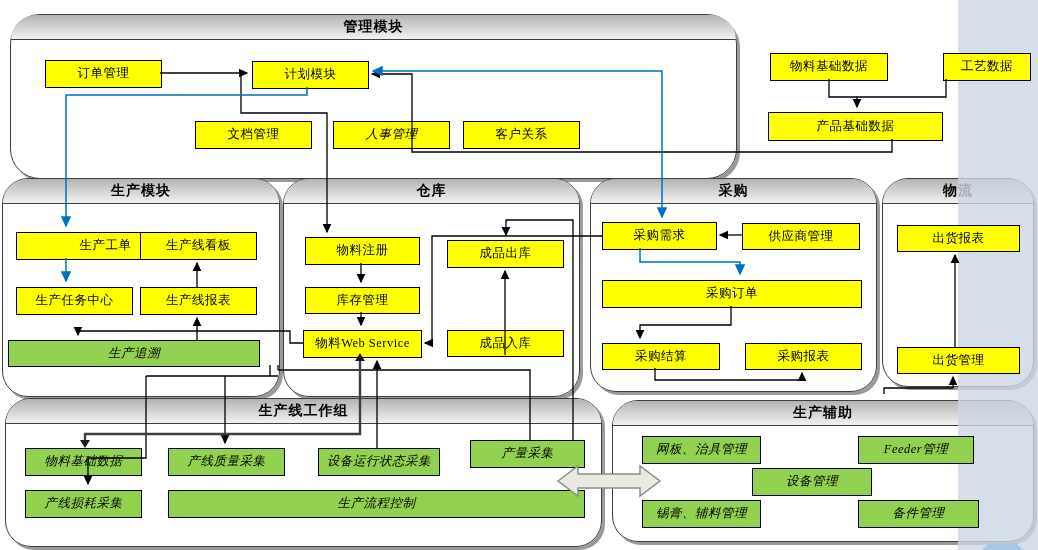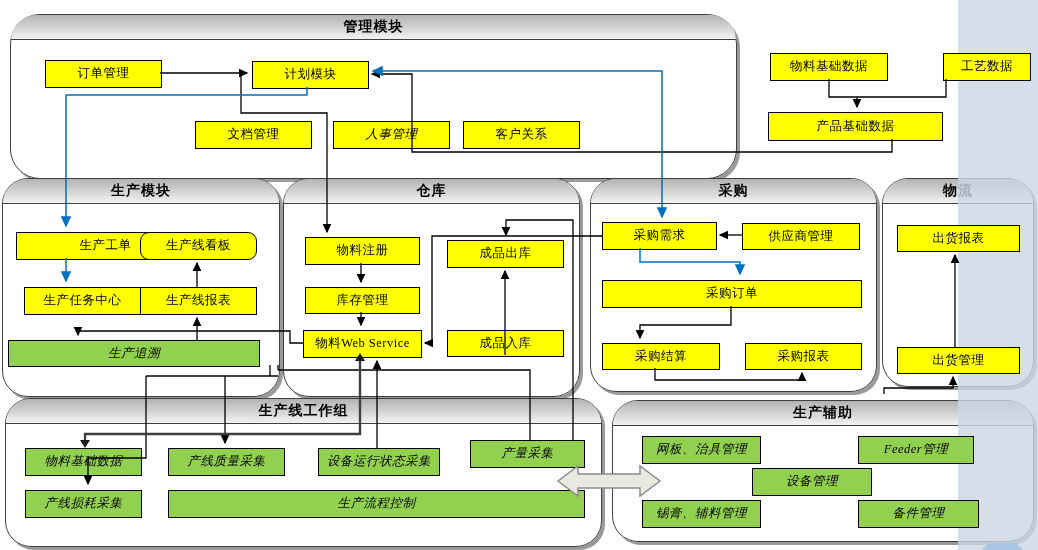--- a/index.html
+++ b/index.html
@@ -54,22 +54,22 @@
   <div class="node yellow" style="left:252px;top:61px;width:115px;height:26px;">计划模块</div>
   <div class="node yellow" style="left:195px;top:121px;width:115px;height:26px;">文档管理</div>
   <div class="node yellow" style="left:333px;top:121px;width:115px;height:26px;font-style:italic;">人事管理</div>
   <div class="node yellow" style="left:463px;top:121px;width:115px;height:26px;">客户关系</div>
 
   <div class="node yellow" style="left:770px;top:53px;width:116px;height:26px;">物料基础数据</div>
   <div class="node yellow" style="left:903px;top:53px;width:86px;height:26px;margin-left:40px;">工艺数据</div>
   <div class="node yellow" style="left:768px;top:112px;width:173px;height:27px;">产品基础数据</div>
 
   <div class="node yellow" style="left:16px;top:232px;width:115px;height:26px;padding-left:31px;">生产工单</div>
-  <div class="node yellow" style="left:140px;top:232px;width:115px;height:26px;border-radius:9px;">生产线看板</div>
-  <div class="node yellow" style="left:24px;top:287px;width:115px;height:26px;">生产任务中心</div>
+  <div class="node yellow" style="left:140px;top:232px;width:115px;height:26px;">生产线看板</div>
+  <div class="node yellow" style="left:16px;top:287px;width:115px;height:26px;">生产任务中心</div>
   <div class="node yellow" style="left:140px;top:287px;width:115px;height:26px;">生产线报表</div>
   <div class="node green" style="left:8px;top:340px;width:250px;height:25px;">生产追溯</div>
 
   <div class="node yellow" style="left:305px;top:237px;width:113px;height:26px;">物料注册</div>
   <div class="node yellow" style="left:305px;top:287px;width:113px;height:25px;">库存管理</div>
   <div class="node yellow" style="left:303px;top:330px;width:117px;height:26px;">物料Web Service</div>
   <div class="node yellow" style="left:447px;top:240px;width:115px;height:26px;">成品出库</div>
   <div class="node yellow" style="left:447px;top:330px;width:115px;height:25px;">成品入库</div>
 
   <div class="node yellow" style="left:602px;top:222px;width:113px;height:26px;">采购需求</div>

